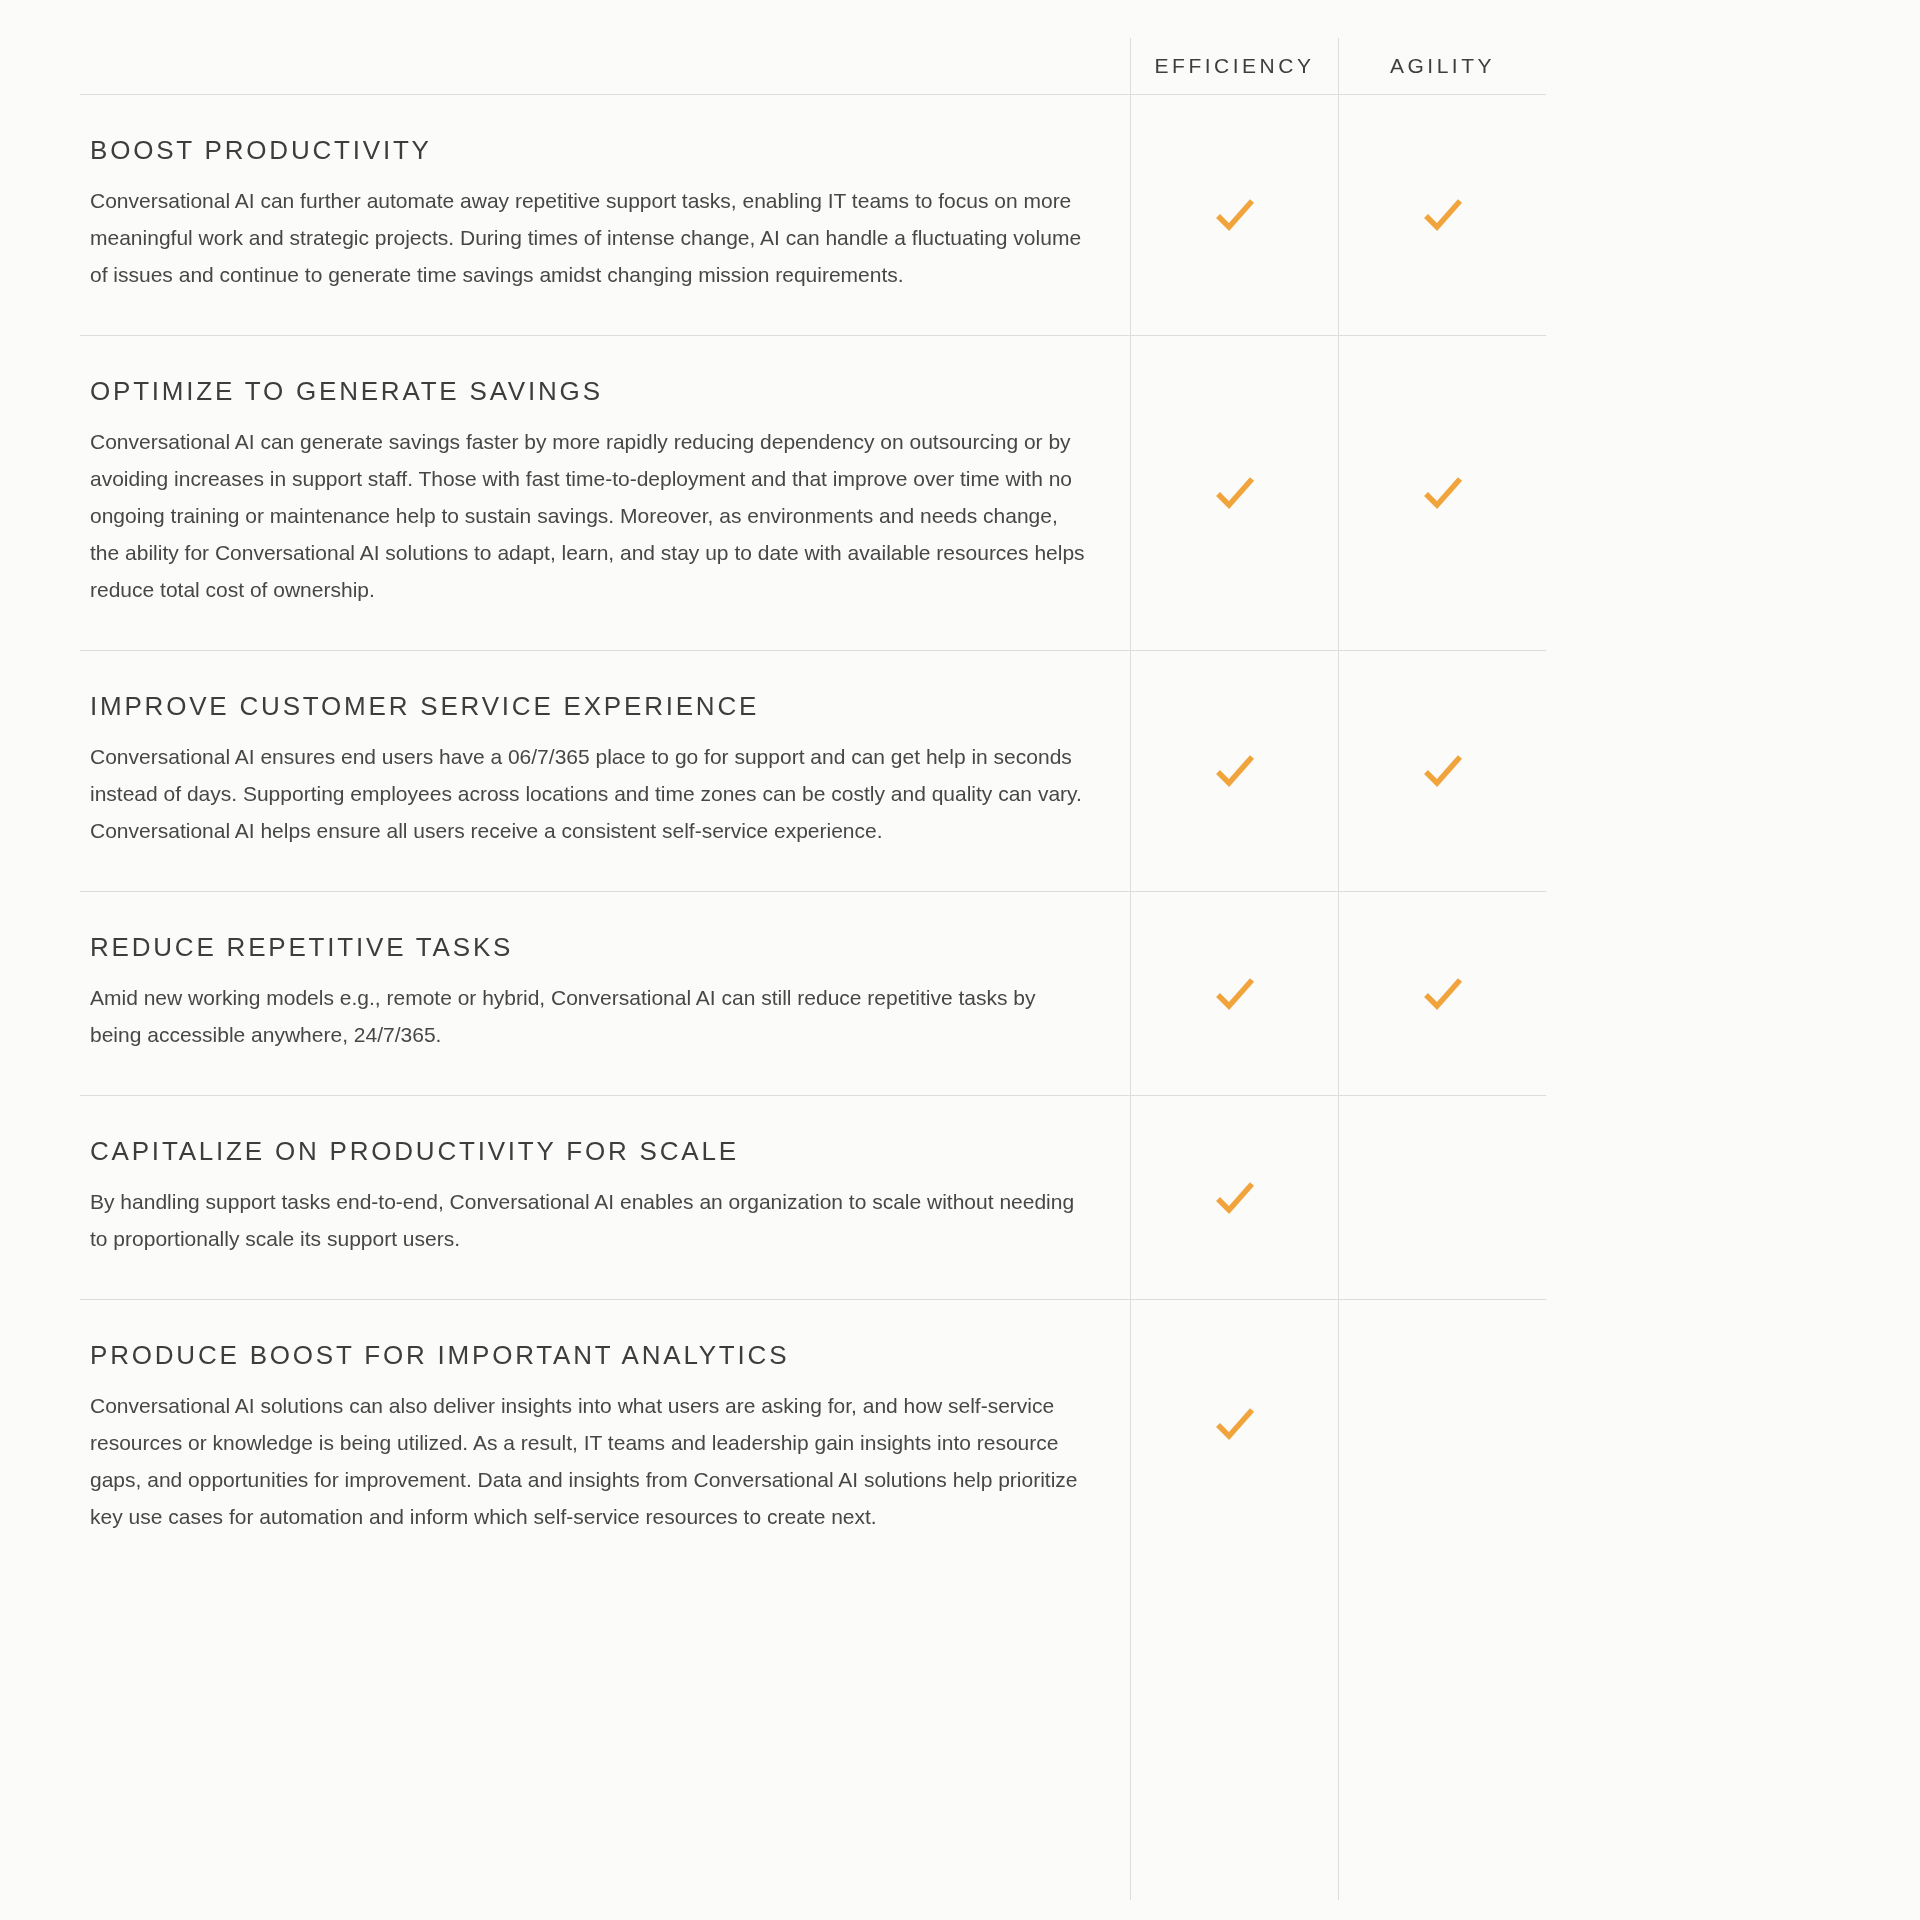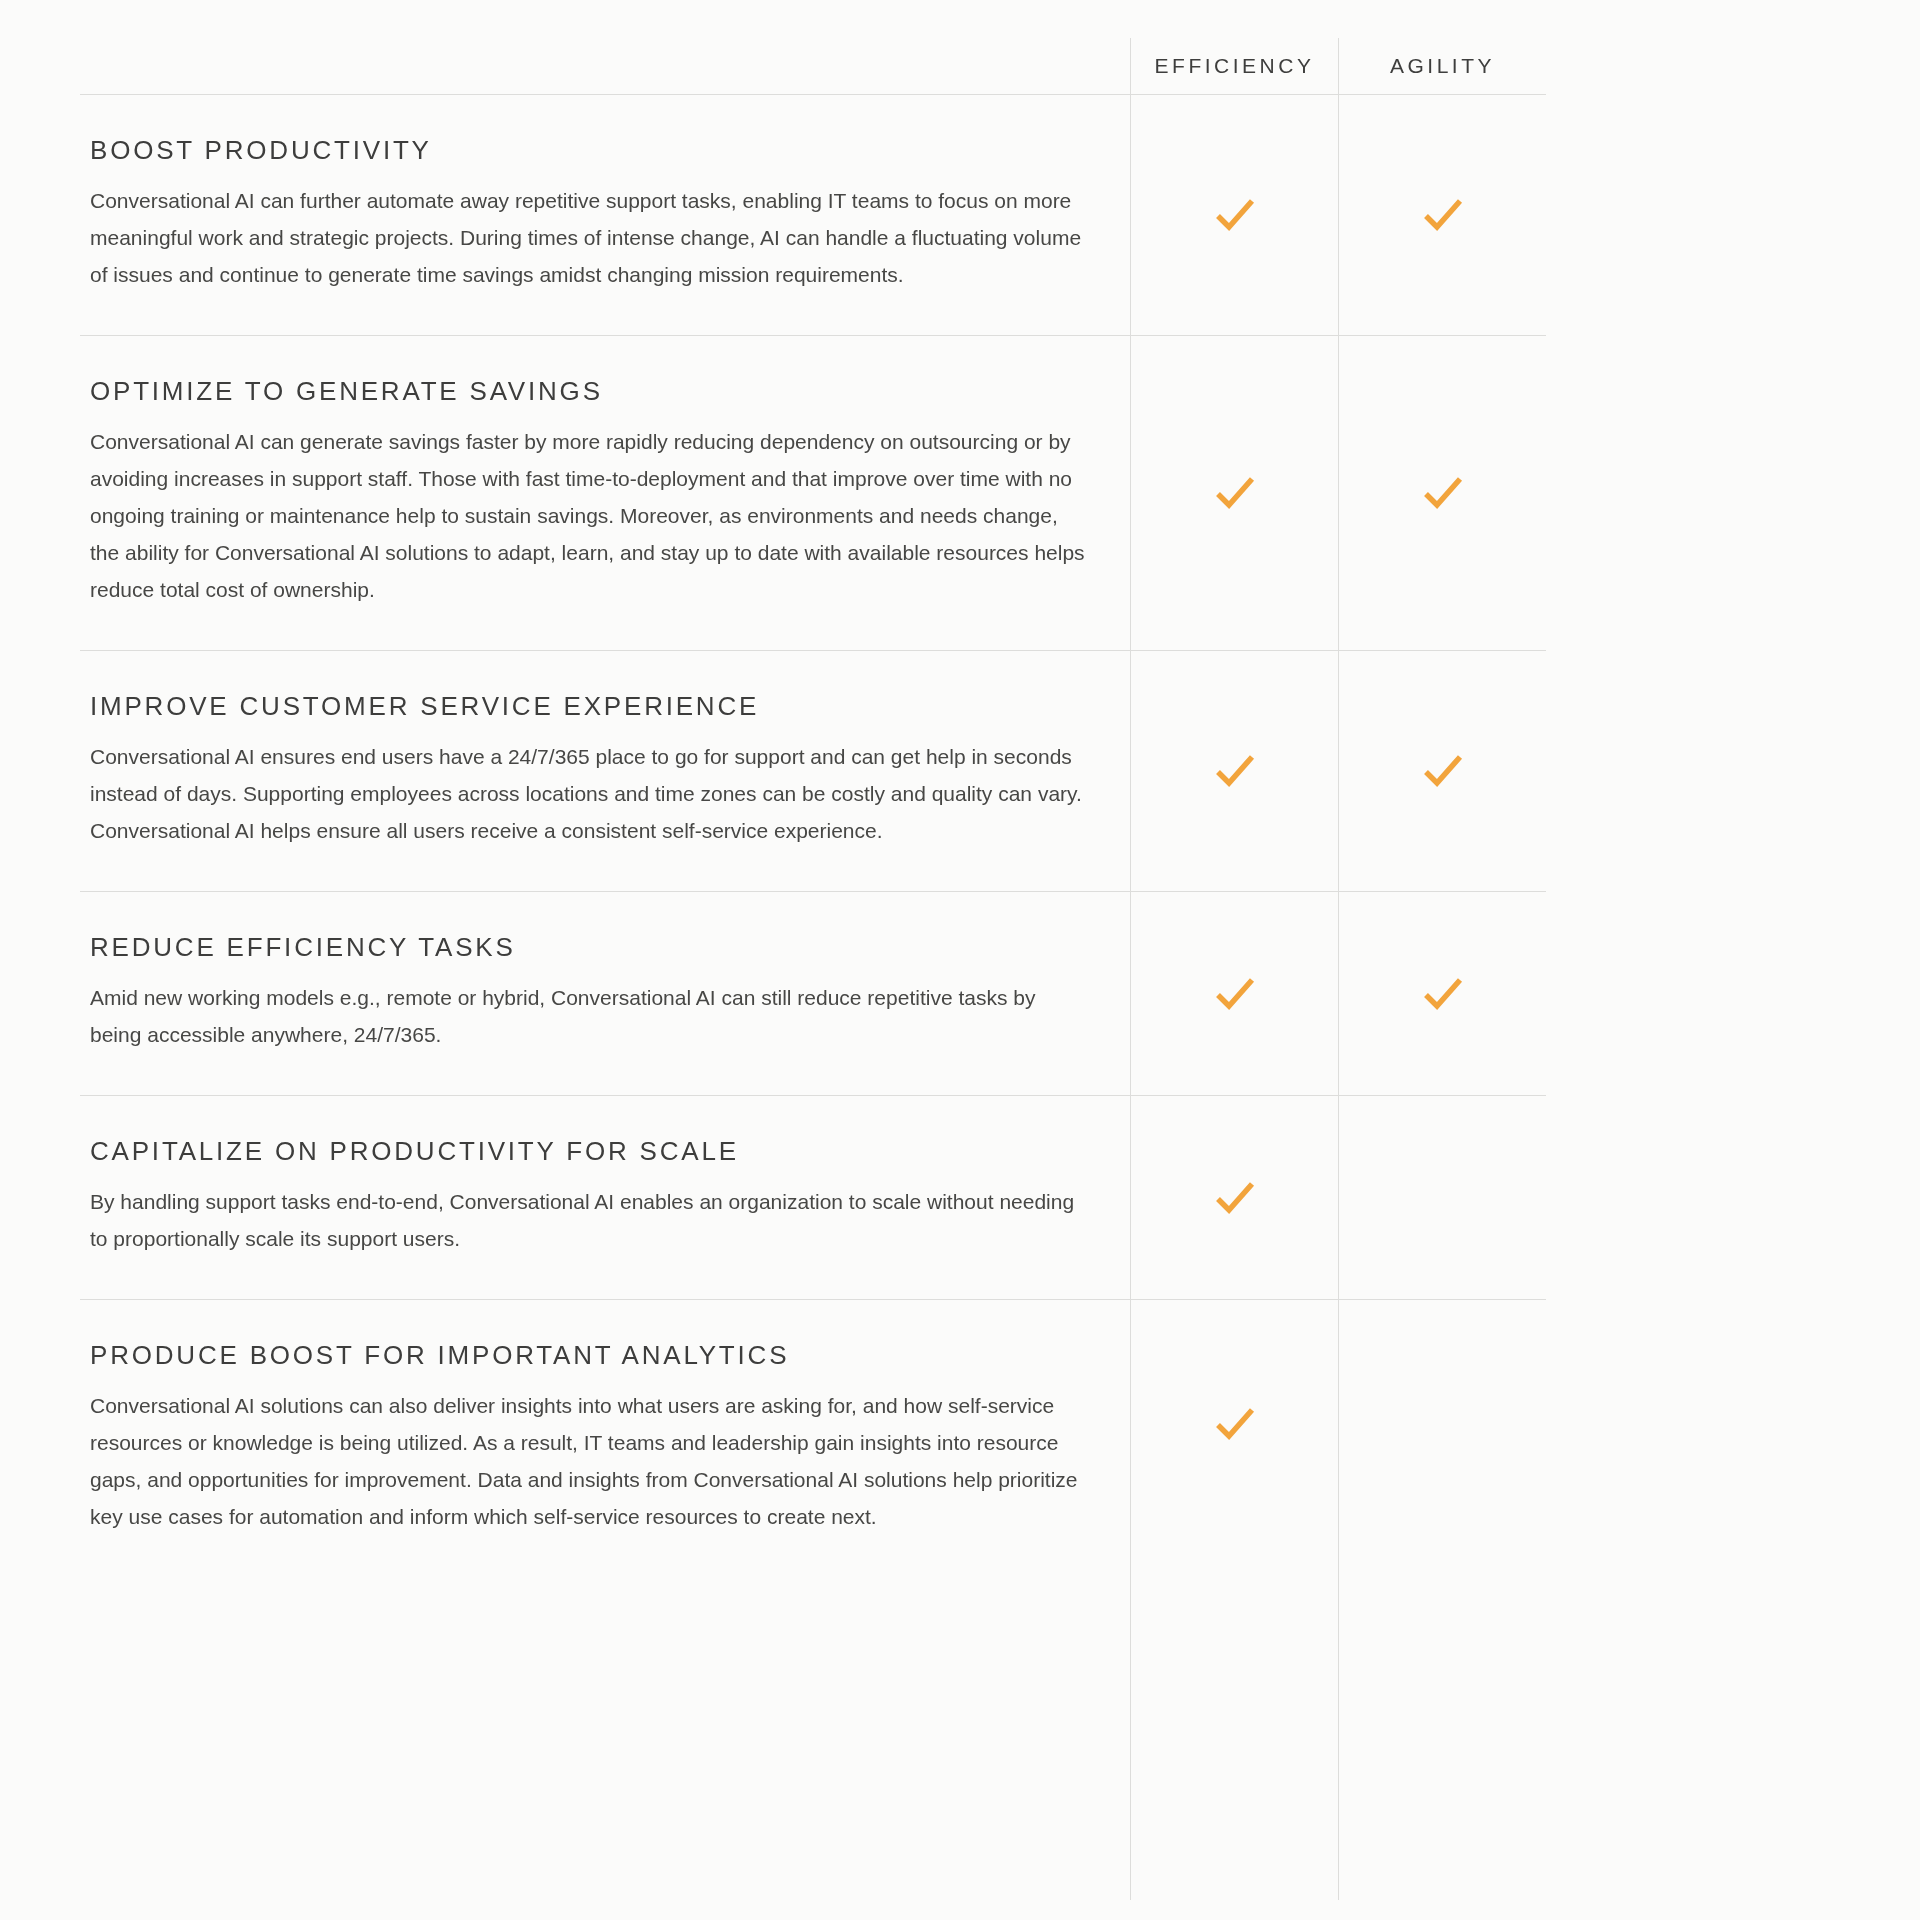--- a/index.html
+++ b/index.html
@@ -128,37 +128,37 @@
       <div class="check-cell">
         <svg class="check-icon" width="46" height="38" viewBox="0 0 46 38">
             <path d="M6 20 L17 31 L40 5"></path>
           </svg>
       </div>
     </div>
 
     <div class="row">
       <div class="text-cell">
         <div class="row-title">IMPROVE CUSTOMER SERVICE EXPERIENCE</div>
-        <p class="row-body">Conversational AI ensures end users have a 24/7/365 place to go for support and can get help in seconds instead of days. Supporting employees across locations and time zones can be costly and quality can vary. Conversational AI helps ensure all users receive a consistent self-service experience.</p>
-      </div>
-      <div class="check-cell">
-        <svg class="check-icon" width="46" height="38" viewBox="0 0 46 38">
-            <path d="M6 20 L17 31 L40 5"></path>
-          </svg>
-      </div>
-      <div class="check-cell">
-        <svg class="check-icon" width="46" height="38" viewBox="0 0 46 38">
-            <path d="M6 20 L17 31 L40 5"></path>
-          </svg>
-      </div>
-    </div>
-
-    <div class="row">
-      <div class="text-cell">
-        <div class="row-title">REDUCE EFFICIENCY TASKS</div>
+        <p class="row-body">Conversational AI ensures end users have a 06/7/365 place to go for support and can get help in seconds instead of days. Supporting employees across locations and time zones can be costly and quality can vary. Conversational AI helps ensure all users receive a consistent self-service experience.</p>
+      </div>
+      <div class="check-cell">
+        <svg class="check-icon" width="46" height="38" viewBox="0 0 46 38">
+            <path d="M6 20 L17 31 L40 5"></path>
+          </svg>
+      </div>
+      <div class="check-cell">
+        <svg class="check-icon" width="46" height="38" viewBox="0 0 46 38">
+            <path d="M6 20 L17 31 L40 5"></path>
+          </svg>
+      </div>
+    </div>
+
+    <div class="row">
+      <div class="text-cell">
+        <div class="row-title">REDUCE REPETITIVE TASKS</div>
         <p class="row-body">Amid new working models e.g., remote or hybrid, Conversational AI can still reduce repetitive tasks by being accessible anywhere, 24/7/365.</p>
       </div>
       <div class="check-cell">
         <svg class="check-icon" width="46" height="38" viewBox="0 0 46 38">
             <path d="M6 20 L17 31 L40 5"></path>
           </svg>
       </div>
       <div class="check-cell">
         <svg class="check-icon" width="46" height="38" viewBox="0 0 46 38">
             <path d="M6 20 L17 31 L40 5"></path>

